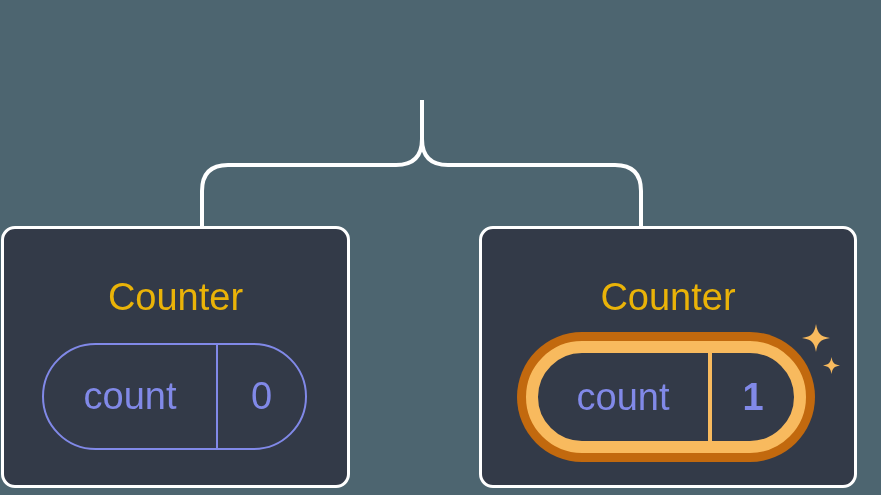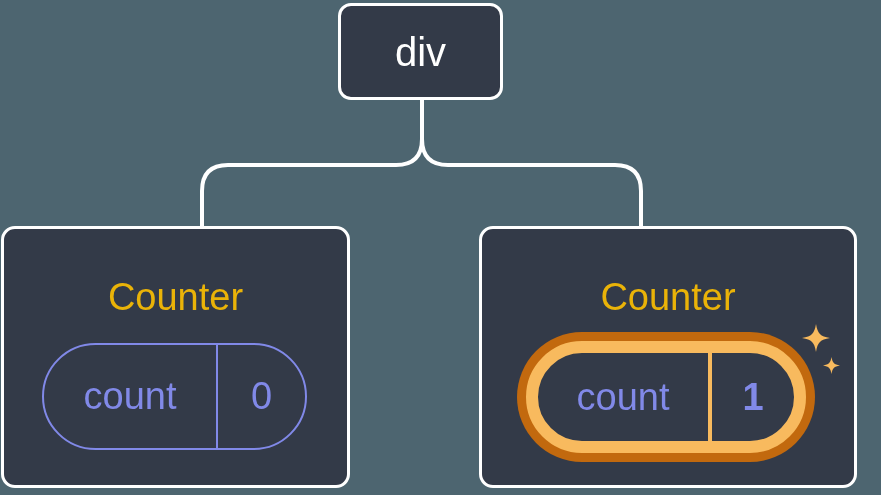--- a/index.html
+++ b/index.html
@@ -107,23 +107,20 @@
 </head>
 <body>
 
 <div class="stage">
 
   <svg class="connectors" viewBox="0 0 881 495" aria-hidden="true">
     <path d="M422 100 V139 Q422 165 396 165 H228 Q202 165 202 191 V227"></path>
     <path d="M422 100 V139 Q422 165 448 165 H615 Q641 165 641 191 V227"></path>
   </svg>
 
-  <div class="node root-node">
-    <span class="node-label">div</span>
-  </div>
 
   <div class="node counter-card counter-left">
     <div class="card-title">Counter</div>
     <div class="pill pill-plain">
       <span class="pill-key">count</span>
       <span class="pill-divider"></span>
       <span class="pill-value">0</span>
     </div>
   </div>
 

